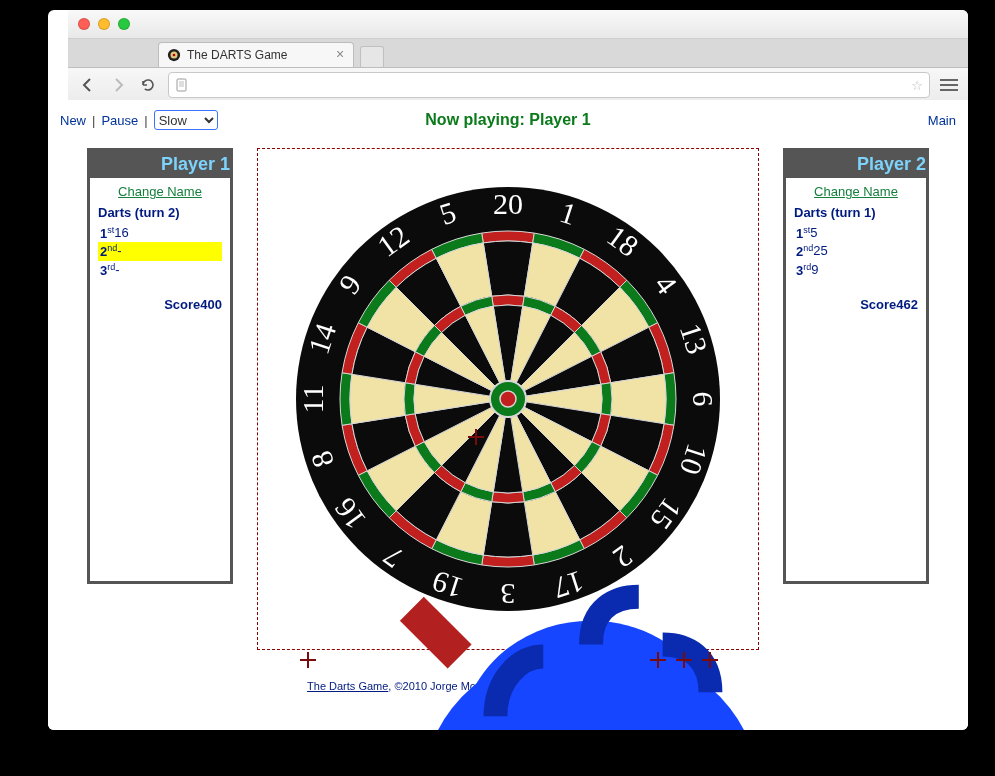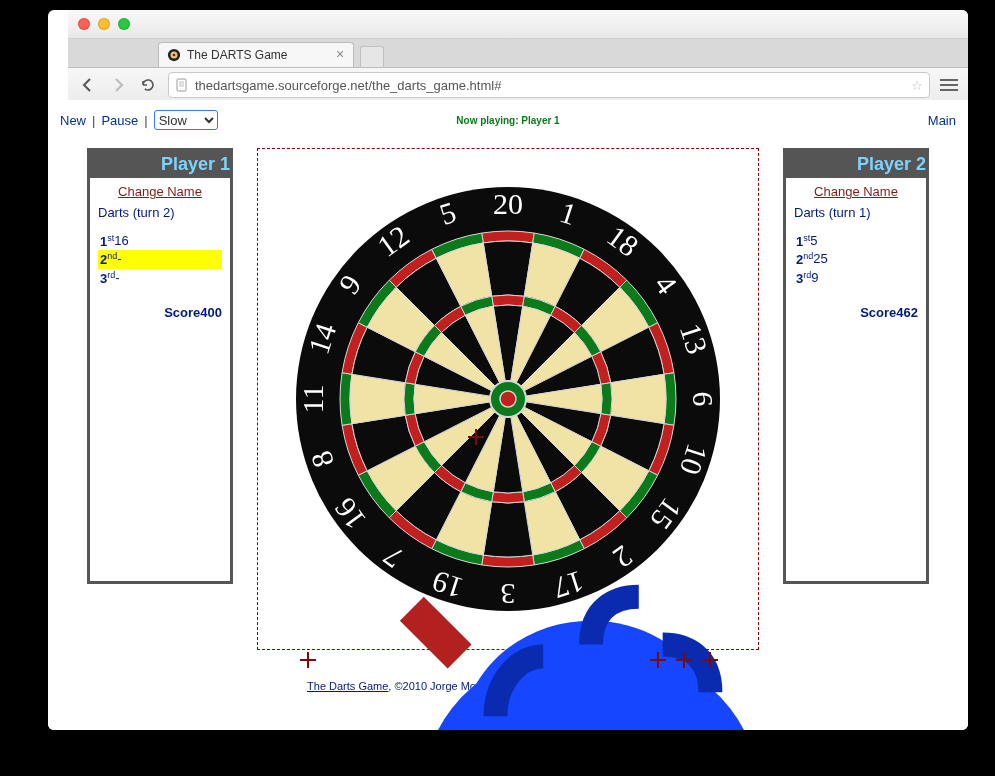--- a/index.html
+++ b/index.html
@@ -26,31 +26,31 @@
   .omnibox .star{margin-left:auto; color:#bbb;}
   .menu-btn { width:18px; display:flex; flex-direction:column; gap:3px; cursor:pointer;}
   .menu-btn span{height:2px;background:#666;display:block;}
 
   
   .page { position:absolute; left:0; right:0; top:90px; bottom:0; background:#fff; padding:10px 12px 6px 12px; box-sizing:border-box; }
   .controls { display:flex; align-items:center; font-size:13px; position:relative; }
   .controls a { color:#003399; cursor:pointer; }
   .controls .sep { margin:0 6px; color:#444; }
   .speed-select { font-size:13px; height:20px; background:#fff; border:1px solid #3b72ff; border-radius:3px; color:#333; }
-  .now-playing { position:absolute; left:0; right:0; text-align:center; color:#0a7a1a; font-weight:bold; font-size:10px; pointer-events:none;}
+  .now-playing { position:absolute; left:0; right:0; text-align:center; color:#0a7a1a; font-weight:bold; font-size:16px; pointer-events:none;}
   .main-link { margin-left:auto; }
 
   .board-area { display:flex; gap:24px; margin-top:18px; align-items:flex-start; justify-content:center; }
 
   .score-panel { width:140px; border:3px solid #555; background:#fff; min-height:430px; }
   .score-head { background:#555; color:#7dd3fc; text-align:right; font-weight:bold; padding:3px 0; font-size:18px;}
   .score-body { padding:6px 8px; color:#001a80; font-size:13px; }
   .change-name{ text-align:center; margin-bottom:6px;}
-  .change-name a{ color:#7f1d1d; text-decoration:underline; cursor:pointer;}
-  .darts-turn{ font-weight:normal; margin-bottom:12px;}
+  .change-name a{ color:#15803d; text-decoration:underline; cursor:pointer;}
+  .darts-turn{ font-weight:bold; margin-bottom:4px;}
   .trow{ display:flex; padding:1px 2px; }
   .trow sup{font-size:9px;}
   .trow.active{ background:#ffff00; }
   .score-total{ display:flex; justify-content:flex-end; font-weight:bold; margin-top:18px;}
 
   .board-box { width:500px; height:500px; border:1px dashed #8b0000; position:relative; display:flex; align-items:center; justify-content:center; }
   .board-box svg { width:430px; height:430px; }
   .dart-hand { position:absolute; width:36px; height:36px; left:118px; top:400px; }
 
   .cross { position:absolute; width:16px; height:16px; }
@@ -102,21 +102,20 @@
     <div class="nav-btn">
       <svg width="16" height="16" viewBox="0 0 16 16">
           <path d="M3 8a5 5 0 1 1 1.8 3.8M3 8V4m0 4h4" fill="none" stroke="#555" stroke-width="1.6"></path>
         </svg>
     </div>
     <div class="omnibox">
       <svg class="page-icon" viewBox="0 0 14 14">
           <rect x="2" y="1" width="9" height="12" rx="1" fill="#fff" stroke="#9a9a9a"></rect>
           <path d="M4 4h5M4 6h5M4 8h5" stroke="#bdbdbd"></path>
         </svg>
-      <span>thedartsgame.sourceforge.net/the_darts_game.html#</span>
       <span class="star">☆</span>
     </div>
     <div class="menu-btn">
         <span></span>
         <span></span>
         <span></span>
       </div>
   </div>
 
   <div class="page">

